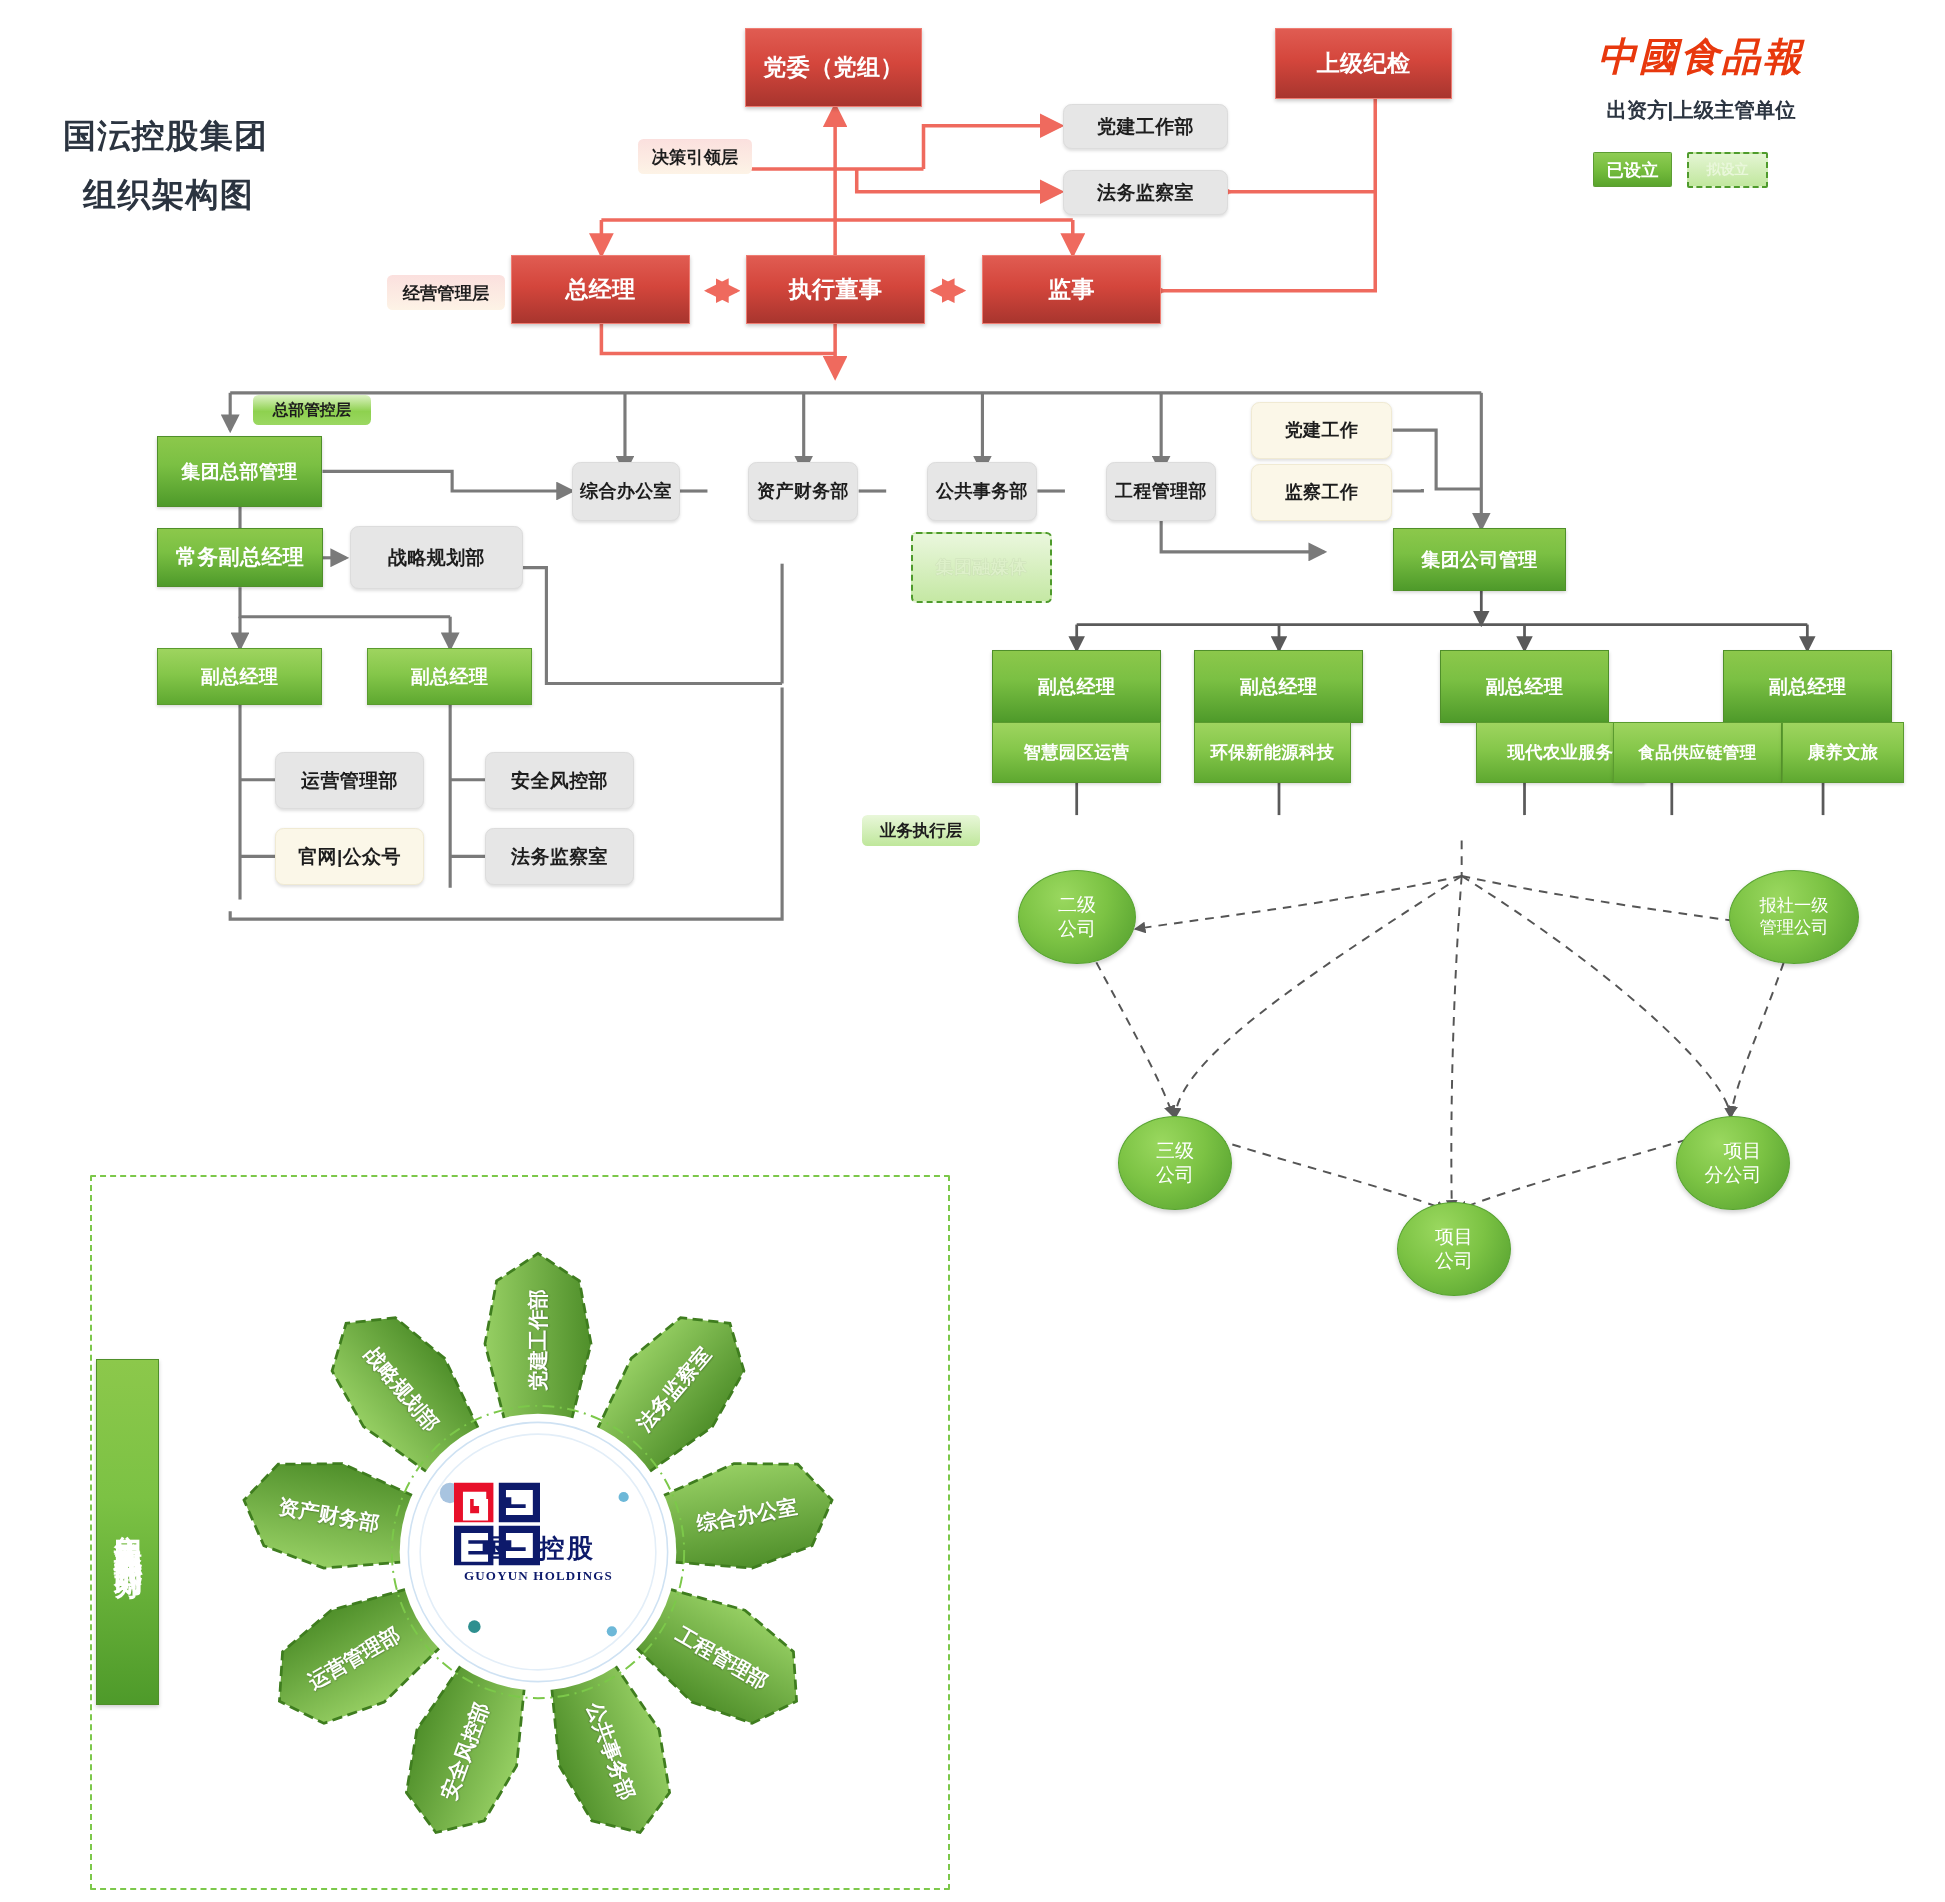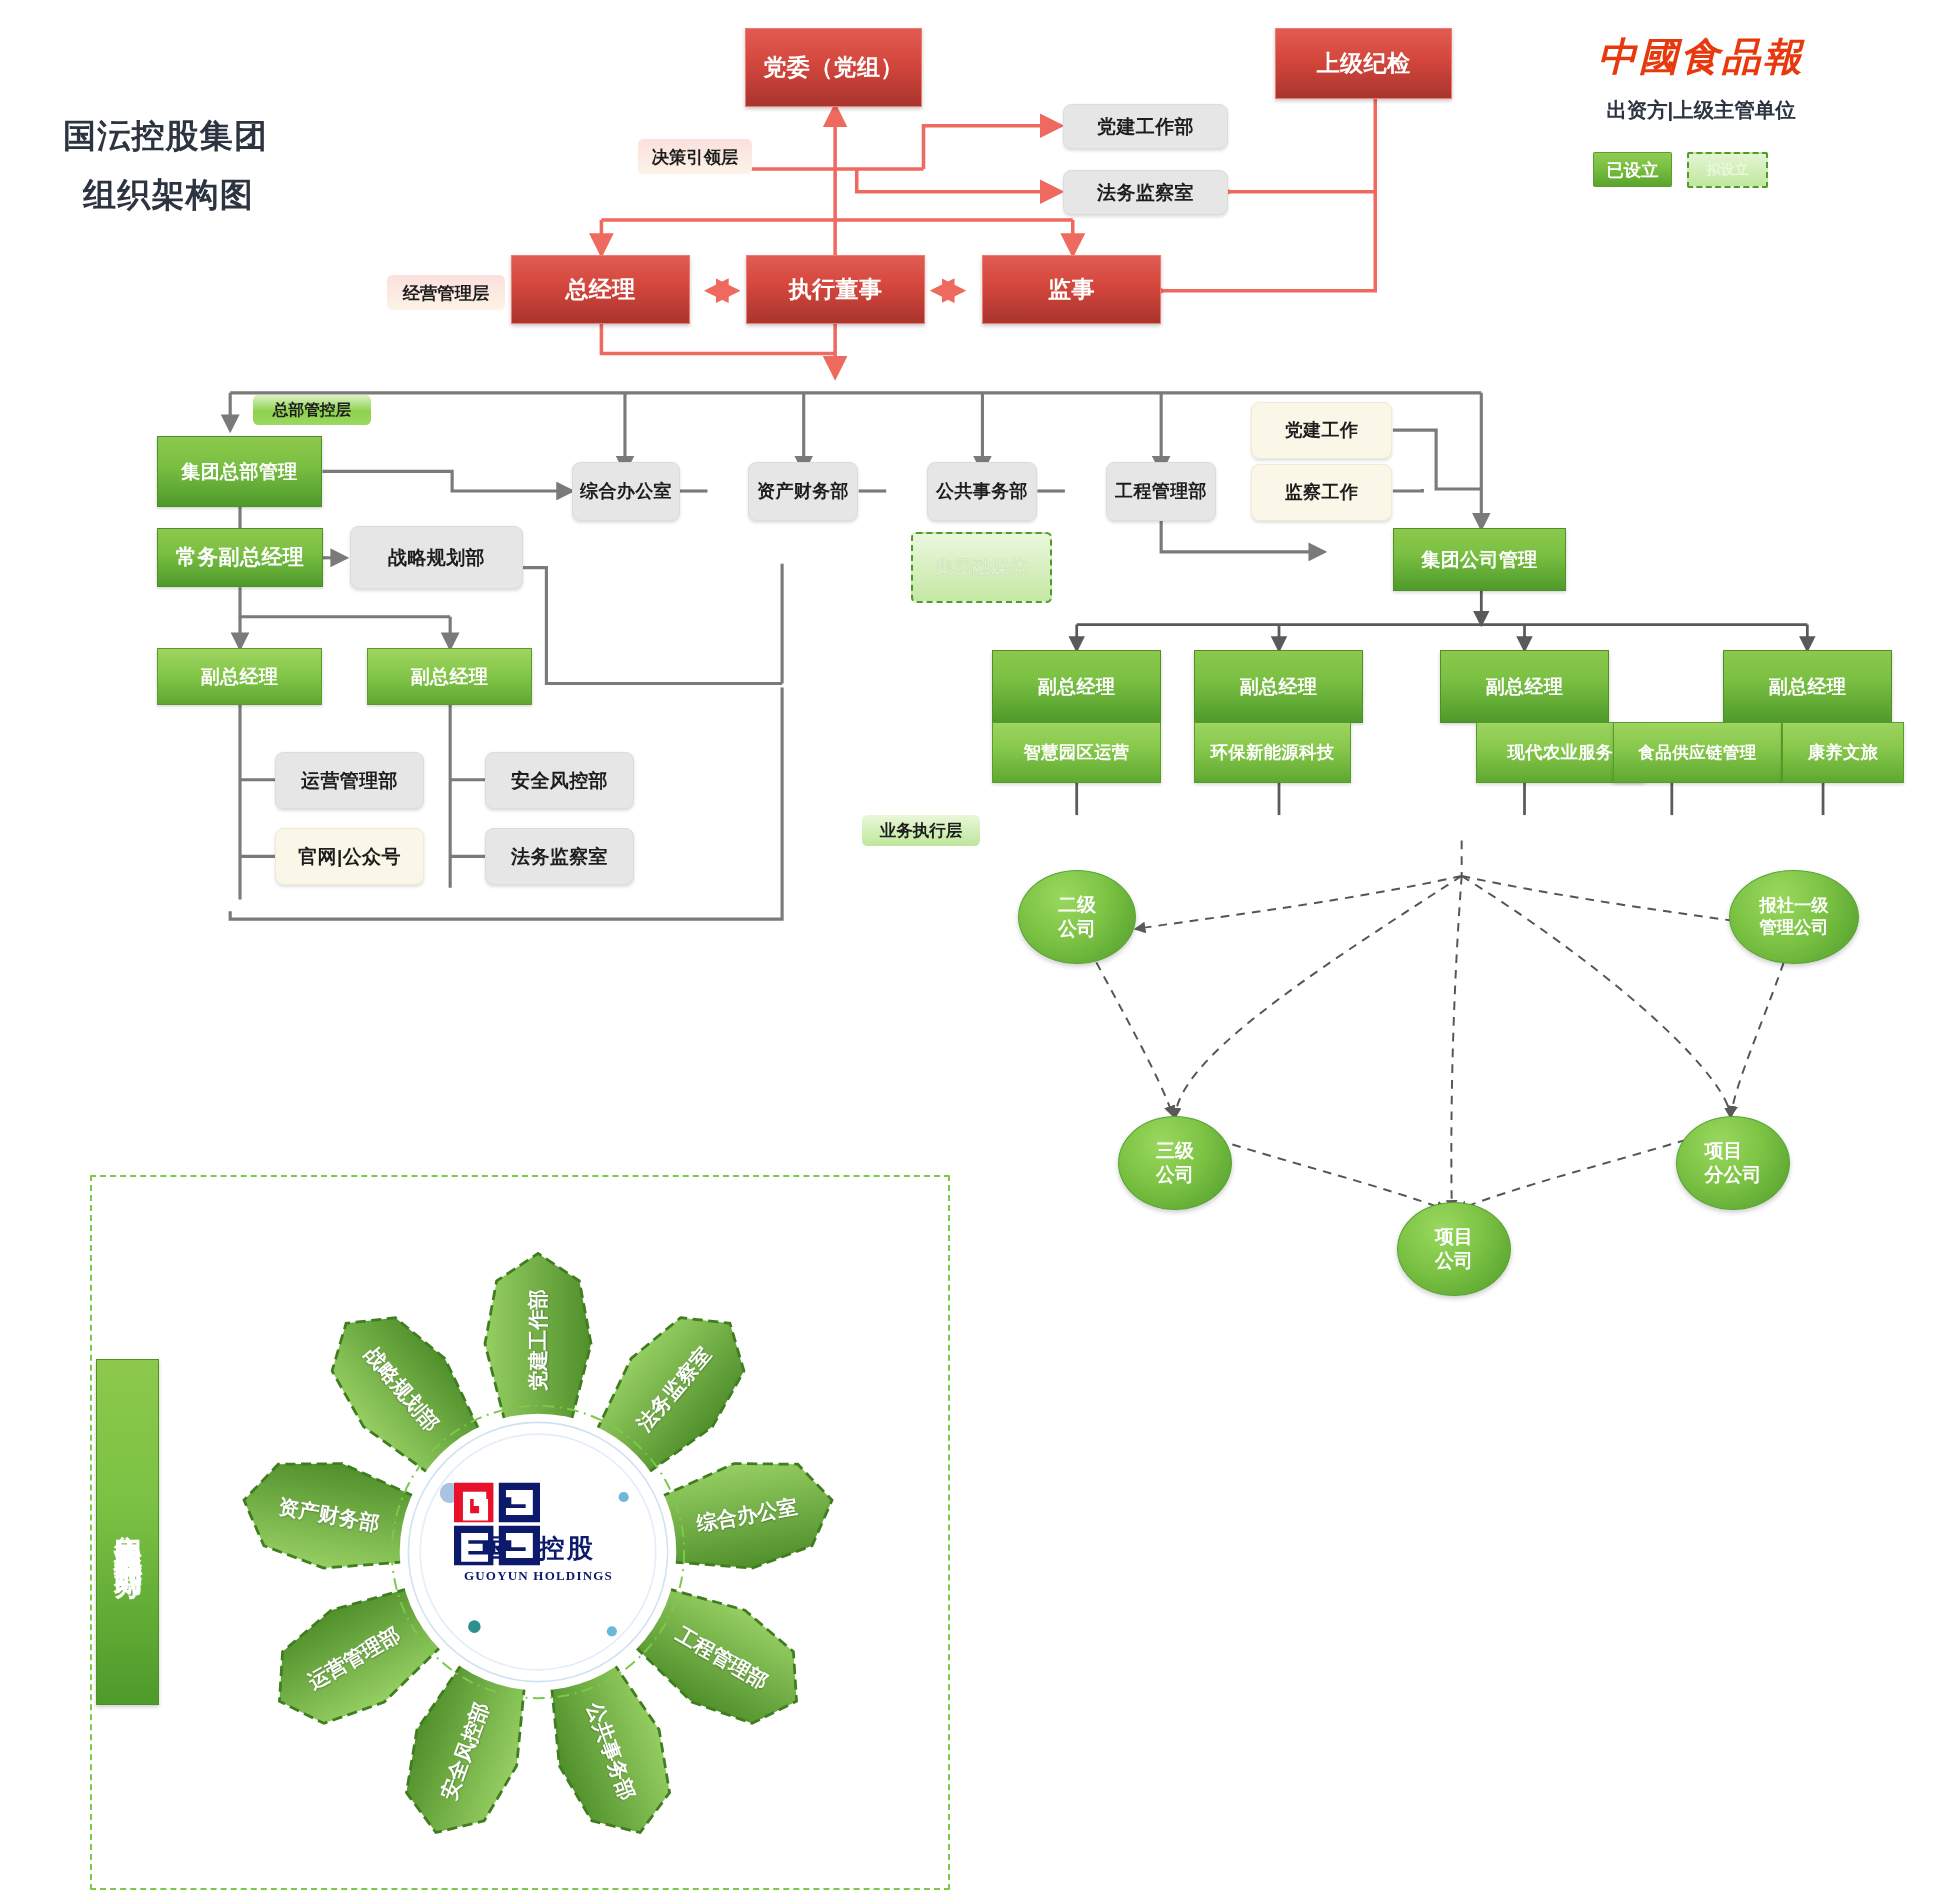--- a/index.html
+++ b/index.html
@@ -49,21 +49,21 @@
   
   .tag{display:flex;align-items:center;justify-content:center;font-weight:bold;border-radius:5.5px;}
   .tag-red{background:linear-gradient(180deg,#fbe0de 0%,#fdf3e6 100%);color:#1d1d1d;}
   .tag-grn{background:linear-gradient(180deg,#ddf3c4 0%,#8ed14f 55%,#9bd862 100%);color:#1d1d1d;}
   .tag-grn2{background:linear-gradient(180deg,#e9f7da 0%,#bfe79b 100%);color:#1d1d1d;}
 
   
   .circ{
     border-radius:50%;
     background:radial-gradient(circle at 38% 28%, #9ad85f 0%, #7cc344 45%, #4f9b2c 100%);
-    border:1.2px solid #58a332;color:#fff;font-weight:bold;text-align:left;
+    border:1.2px solid #58a332;color:#fff;font-weight:normal;text-align:right;
     display:flex;align-items:center;justify-content:center;line-height:1.25;
     box-shadow:0 2.4px 5.5px rgba(0,0,0,.2);
   }
 
   
   #title1,#title2{font-weight:bold;color:#2b3440;letter-spacing:1.2px;white-space:nowrap;}
 
   
   .sw{display:flex;align-items:center;justify-content:center;font-weight:bold;margin-top:7px;}
   .sw-solid{background:linear-gradient(180deg,#8fcc54 0%,#76bd3e 50%,#5aa42c 100%);

